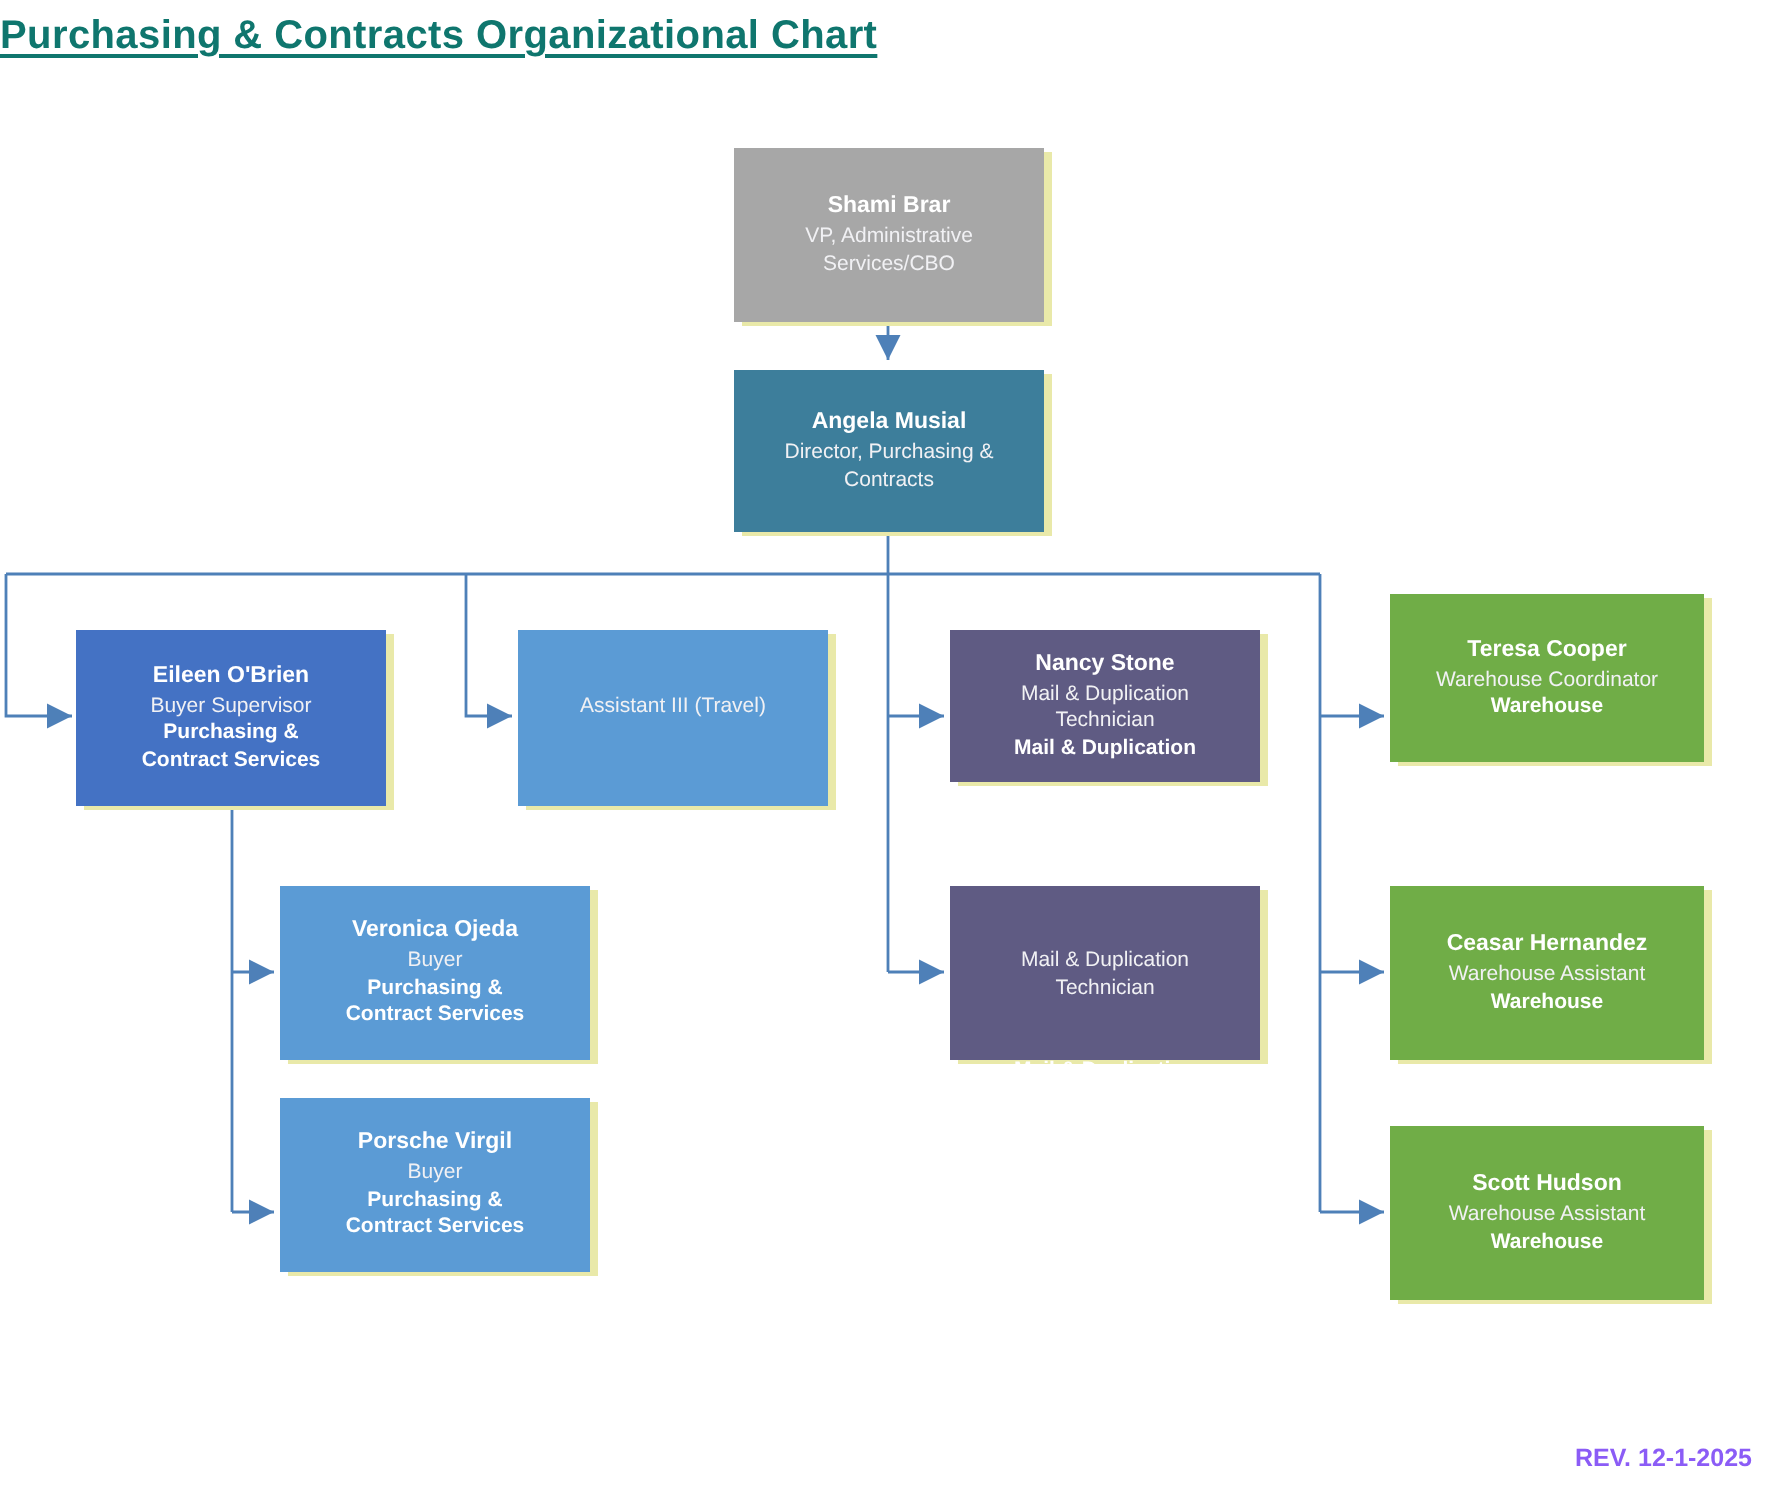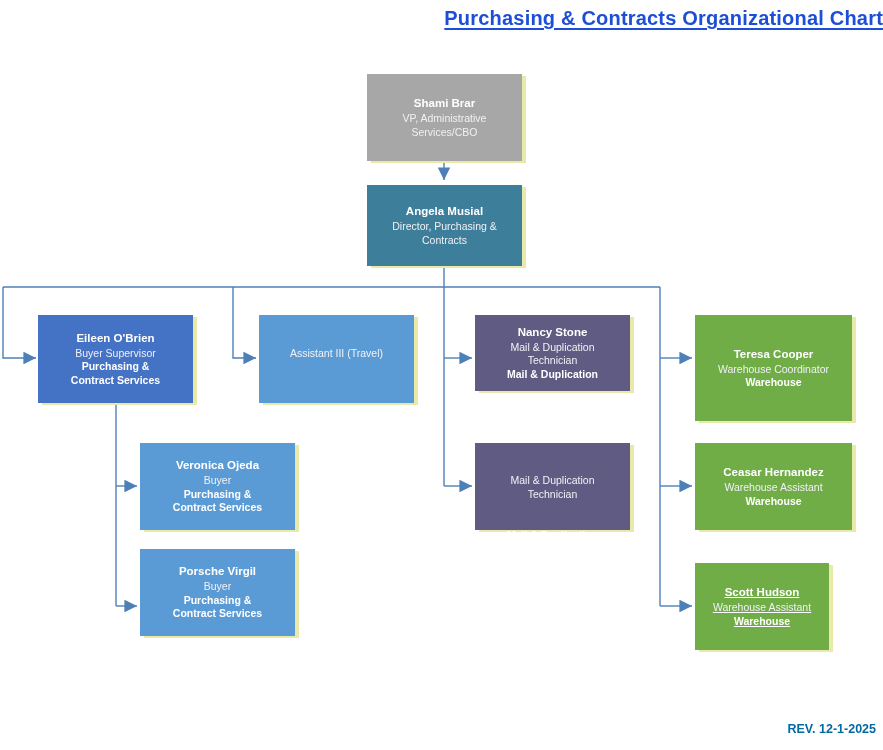--- a/index.html
+++ b/index.html
@@ -1,37 +1,37 @@
 <!DOCTYPE html>
 <html><head>
 <meta charset="utf-8">
 <style>
   html,body{margin:0;padding:0;background:#ffffff;}
   .canvas{
     position:relative;width:883px;height:750px;background:#ffffff;overflow:hidden;
     font-family:"Liberation Sans",sans-serif;
   }
   .title{
-    position:absolute;top:7px;left:0;width:100%;text-align:right;
-    font-size:20px;font-weight:700;color:#1d4ed8;
+    position:absolute;top:7px;left:0;width:100%;text-align:left;
+    font-size:20px;font-weight:700;color:#0f766e;
     text-decoration:underline;text-decoration-thickness:2px;text-underline-offset:3px;
     letter-spacing:.2px;
   }
   svg.connectors{position:absolute;left:0;top:0;z-index:0;}
   .node{
     position:absolute;z-index:1;display:flex;flex-direction:column;
     justify-content:center;align-items:center;text-align:center;color:#ffffff;
     box-shadow:4px 2px 0 0 #e9e9a9;
   }
   .node .nm{font-size:11.5px;font-weight:700;line-height:15px;width:100%;}
   .node .rl{font-size:10.5px;font-weight:400;line-height:13.5px;max-width:112px;margin:1px auto 0;color:#f1f1f4;}
   .node .dp{font-size:10.5px;font-weight:700;line-height:13.5px;max-width:100px;margin:0 auto;}
   .rev{
     position:absolute;top:722px;right:7px;
-    font-size:12.5px;font-weight:700;color:#0369a1;
+    font-size:12.5px;font-weight:700;color:#8b5cf6;
   }
 </style>
 </head>
 <body>
 
 <div class="canvas">
 
   <div class="title">Purchasing &amp; Contracts Organizational Chart</div>
 
   <svg class="connectors" width="883" height="750">
@@ -81,21 +81,21 @@
     <div class="rl">Assistant III (Travel)</div>
     <div class="dp">Purchasing &amp; Contract Services</div>
   </div>
 
   <div class="node" style="left: 475px; top: 315px; width: 155px; height: 76px; background-color: rgb(95, 91, 131);">
     <div class="nm">Nancy Stone</div>
     <div class="rl">Mail &amp; Duplication Technician</div>
     <div class="dp">Mail &amp; Duplication</div>
   </div>
 
-  <div class="node" style="left: 695px; top: 315px; width: 157px; height: 106px; background-color: rgb(112, 173, 71);">
+  <div class="node" style="left: 695px; top: 297px; width: 157px; height: 84px; background-color: rgb(112, 173, 71);">
     <div class="nm">Teresa Cooper</div>
     <div class="rl">Warehouse Coordinator</div>
     <div class="dp">Warehouse</div>
   </div>
 
   <div class="node" style="left: 140px; top: 443px; width: 155px; height: 87px; background-color: rgb(91, 155, 213);">
     <div class="nm">Veronica Ojeda</div>
     <div class="rl">Buyer</div>
     <div class="dp">Purchasing &amp; Contract Services</div>
   </div>
@@ -111,21 +111,21 @@
     <div class="rl">Warehouse Assistant</div>
     <div class="dp">Warehouse</div>
   </div>
 
   <div class="node" style="left: 140px; top: 549px; width: 155px; height: 87px; background-color: rgb(91, 155, 213);">
     <div class="nm">Porsche Virgil</div>
     <div class="rl">Buyer</div>
     <div class="dp">Purchasing &amp; Contract Services</div>
   </div>
 
-  <div class="node" style="left: 695px; top: 563px; width: 134px; height: 87px; background-color: rgb(112, 173, 71); text-decoration: underline;">
+  <div class="node" style="left: 695px; top: 563px; width: 157px; height: 87px; background-color: rgb(112, 173, 71);">
     <div class="nm">Scott Hudson</div>
     <div class="rl">Warehouse Assistant</div>
     <div class="dp">Warehouse</div>
   </div>
 
   <div class="rev">REV. 12-1-2025</div>
 
 </div>
 
 </body></html>

